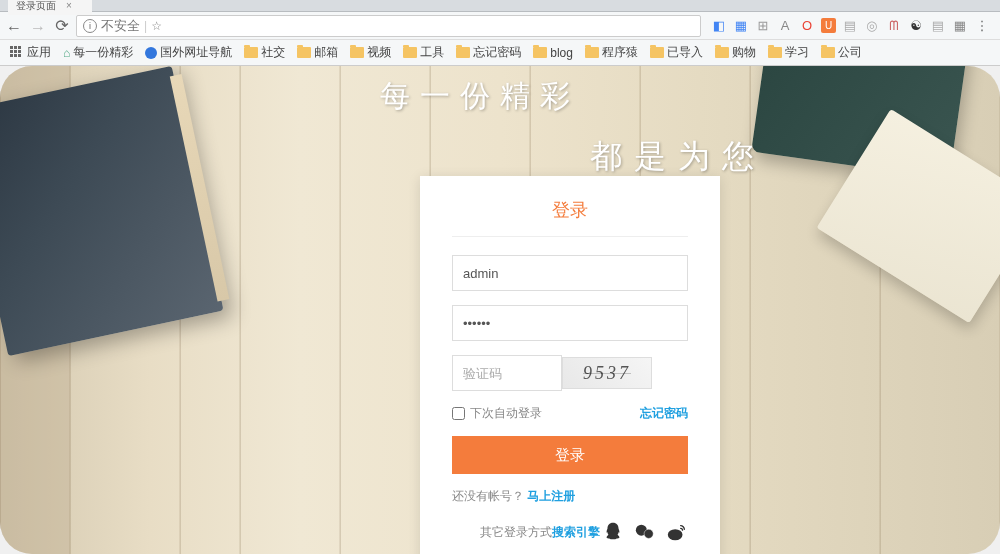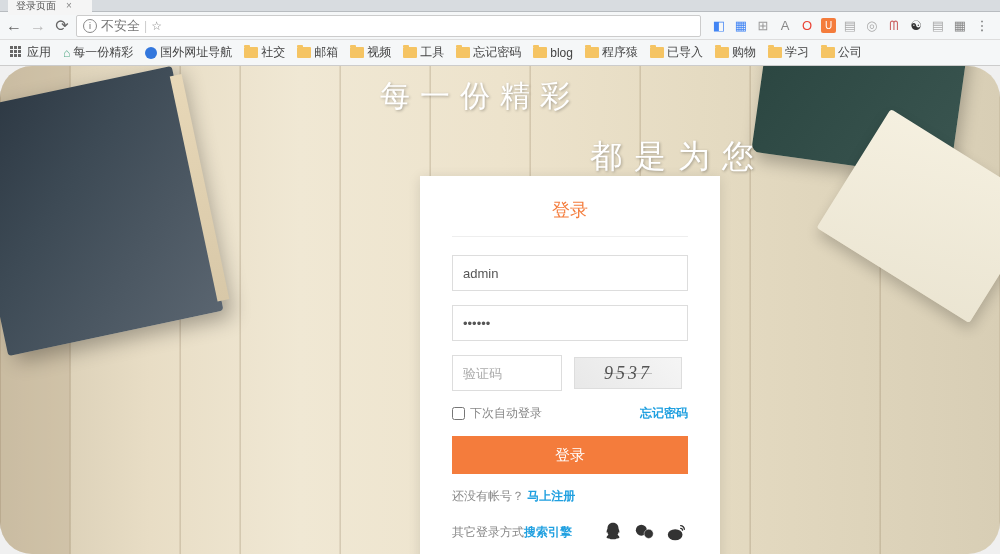--- a/index.html
+++ b/index.html
@@ -52,29 +52,29 @@
     .notepad { position: absolute; right: -20px; top: 80px; width: 180px; height: 140px; background: linear-gradient(160deg, #f5f0e0 0%, #ebe5d2 100%); transform: rotate(32deg); box-shadow: 4px 6px 14px rgba(0,0,0,0.2); border-radius: 3px; }
     
     .hero-text { position: absolute; top: 10px; left: 380px; color: #fff; font-family: cursive, "STKaiti", serif; }
     .hero-line1 { font-size: 30px; letter-spacing: 10px; text-shadow: 1px 1px 3px rgba(0,0,0,0.3); }
     .hero-line2 { font-size: 32px; letter-spacing: 12px; margin-top: 18px; margin-left: 210px; text-shadow: 1px 1px 3px rgba(0,0,0,0.3); }
     
     .login-card { position: absolute; left: 420px; top: 110px; width: 300px; background: #fff; padding: 22px 32px 28px; box-shadow: 0 2px 12px rgba(0,0,0,0.12); }
     .login-title { text-align: center; color: #f47c3c; font-size: 18px; font-weight: normal; padding-bottom: 14px; border-bottom: 1px solid #eee; margin-bottom: 18px; }
     .input-field { width: 100%; height: 36px; border: 1px solid #ddd; padding: 0 10px; font-size: 13px; color: #555; margin-bottom: 14px; outline: none; }
     .input-field::placeholder { color: #aaa; }
-    .captcha-row { display: flex; gap: 12px; align-items: center; margin-bottom: 14px; }
+    .captcha-row { display: flex; align-items: center; margin-bottom: 14px; }
     .captcha-row .input-field { margin-bottom: 0; flex: 0 0 110px; }
-    .captcha-img { width: 108px; height: 32px; background: linear-gradient(45deg, #e8e8e8, #f5f5f5); border: 1px solid #ddd; display: flex; align-items: center; justify-content: center; font-style: italic; font-family: serif; font-size: 18px; letter-spacing: 3px; color: #555; cursor: pointer; text-decoration: line-through; text-decoration-color: rgba(0,0,0,0.2); }
+    .captcha-img { width: 90px; height: 32px; background: linear-gradient(45deg, #e8e8e8, #f5f5f5); border: 1px solid #ddd; display: flex; align-items: center; justify-content: center; font-style: italic; font-family: serif; font-size: 18px; letter-spacing: 3px; color: #555; cursor: pointer; text-decoration: line-through; text-decoration-color: rgba(0,0,0,0.2); }
     .row-opts { display: flex; justify-content: space-between; align-items: center; font-size: 12px; color: #888; margin-bottom: 14px; }
     .check-wrap { display: flex; gap: 5px; }
     .link { color: #20a0e0; cursor: pointer; font-weight: bold; }
     .login-btn { width: 100%; height: 38px; background: #f47c3c; color: #fff; border: none; font-size: 15px; cursor: pointer; margin-bottom: 14px; }
     .row-register { font-size: 12px; color: #888; margin-bottom: 16px; }
-    .row-other { display: flex; align-items: center; font-size: 12px; color: #888; }
+    .row-other { display: flex; align-items: center; font-size: 12px; color: #888; margin-left: 28px; }
     .social-icons { display: flex; gap: 10px; margin-left: auto; }
     .social { width: 22px; height: 22px; display: flex; align-items: center; justify-content: center; cursor: pointer; }
   </style>
 </head>
 <body>
 
 <div class="browser-tabs">
   <div class="tab">
     <span>登录页面</span>
     <span style="color:#888;margin-left:6px">×</span>

